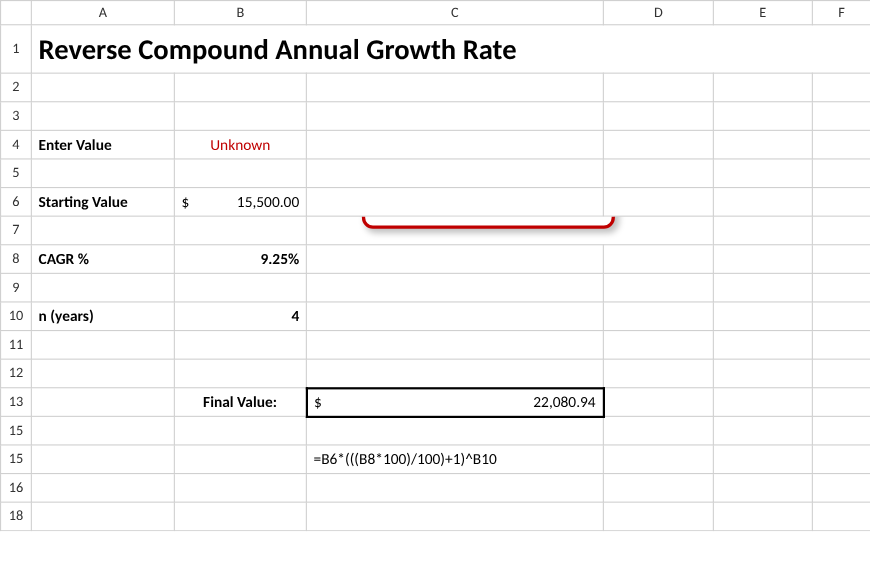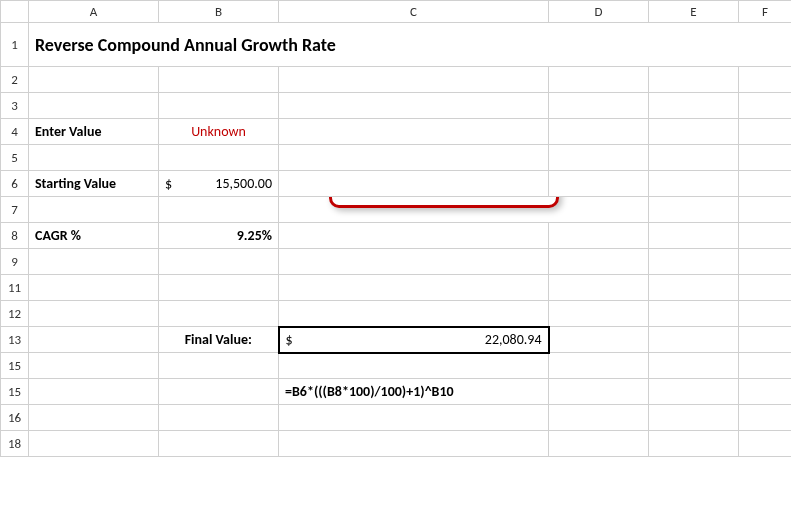--- a/index.html
+++ b/index.html
@@ -37,21 +37,21 @@
     text-align: center;
     font-size: 13px;
     color: #333;
     width: 28px;
   }
   .corner {
     background: #fff;
     width: 28px;
   }
   .title {
-    font-size: 18px;
+    font-size: 26px;
     font-weight: bold;
     height: 44px !important;
   }
   .bold { font-weight: bold; }
   .unknown { color: #c00000; text-align: center; }
   .num-center { text-align: right; font-weight: bold; }
   .cur-cell {
     position: relative;
     padding-left: 6px;
     padding-right: 6px;
@@ -81,21 +81,21 @@
     font-weight: bold;
     font-size: 14px;
     box-shadow: 3px 3px 6px rgba(0,0,0,0.25);
   }
   .col-A { width: 130px; }
   .col-B { width: 120px; }
   .col-C { width: 270px; }
   .col-D { width: 100px; }
   .col-E { width: 90px; }
   .col-F { width: 53px; }
-  .formula-cell { font-weight: bold; }
+  .formula-cell { font-weight: normal; }
 </style>
 </head>
 <body>
 
 <table class="sheet">
   <colgroup>
     <col style="width:28px">
     <col class="col-A">
       <col class="col-B">
       <col class="col-C">
@@ -188,20 +188,29 @@
   <tr>
     <td class="row-header">9</td>
     <td></td>
         <td></td>
         <td></td>
         <td></td>
         <td></td>
         <td></td>
   </tr>
   <tr>
+    <td class="row-header">10</td>
+    <td class="bold">n (years)</td>
+    <td class="num-center">4</td>
+    <td></td>
+        <td></td>
+        <td></td>
+        <td></td>
+  </tr>
+  <tr>
     <td class="row-header">11</td>
     <td></td>
         <td></td>
         <td></td>
         <td></td>
         <td></td>
         <td></td>
   </tr>
   <tr>
     <td class="row-header">12</td>

